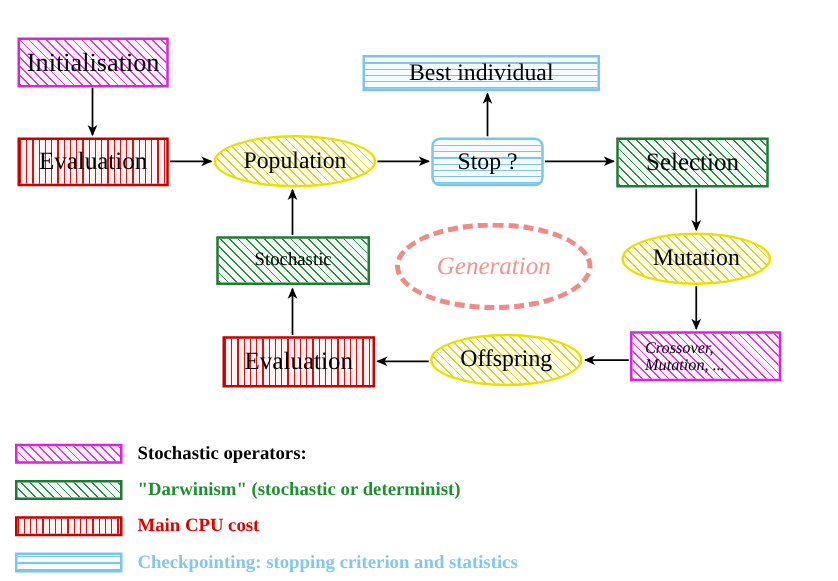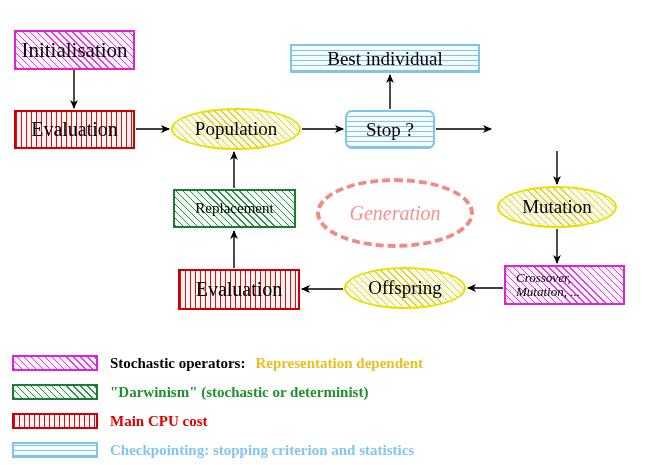--- a/index.html
+++ b/index.html
@@ -110,20 +110,23 @@
   </div>
 
   <div class="node hatch-blue" style="left:290px;top:44px;width:190px;height:29px;font-size:19px;">
     <span>Best individual</span>
   </div>
 
   <div class="node hatch-blue rounded" style="left:345px;top:110px;width:90px;height:39px;font-size:19px;">
     <span>Stop ?</span>
   </div>
 
+  <div class="node hatch-green" style="left:493px;top:110px;width:122px;height:40px;font-size:20px;">
+    <span>Selection</span>
+  </div>
 
   <div class="node hatch-yellow ellipse" style="left:497px;top:186px;width:120px;height:42px;font-size:19px;">
     <span>Mutation</span>
   </div>
 
   <div class="node hatch-magenta" style="left:504px;top:265px;width:121px;height:40px;font-size:13px;
               justify-content:flex-start;padding-left:10px;font-style:italic;">
     <span style="display:block;text-align:left;">
       <span style="display:block;">Crossover,</span>
       <span style="display:block;">Mutation, ...</span>
@@ -132,34 +135,33 @@
 
   <div class="node hatch-yellow ellipse" style="left:344px;top:267px;width:122px;height:42px;font-size:19px;">
     <span>Offspring</span>
   </div>
 
   <div class="node hatch-red" style="left:178px;top:269px;width:122px;height:41px;font-size:20px;">
     <span>Evaluation</span>
   </div>
 
   <div class="node hatch-green" style="left:173px;top:189px;width:123px;height:39px;font-size:15px;">
-    <span>Replacement</span>
+    <span>Stochastic</span>
   </div>
 
   <div class="dashed-ellipse" style="left:316px;top:178px;width:158px;height:70px;">
     <span style="font-size:20px;">Generation</span>
   </div>
 </div>
 
 <div id="legend">
 
   <div class="legend-row" style="top:5px;">
     <div class="swatch hatch-magenta"></div>
     <div class="legend-text lt-magenta">Stochastic operators:</div>
-    <div class="legend-text lt-gold" style="margin-left:10px;">Representation dependent</div>
   </div>
 
   <div class="legend-row" style="top:34px;">
     <div class="swatch hatch-green"></div>
     <div class="legend-text lt-green">"Darwinism" (stochastic or determinist)</div>
   </div>
 
   <div class="legend-row" style="top:63px;">
     <div class="swatch hatch-red"></div>
     <div class="legend-text lt-red">Main CPU cost</div>

